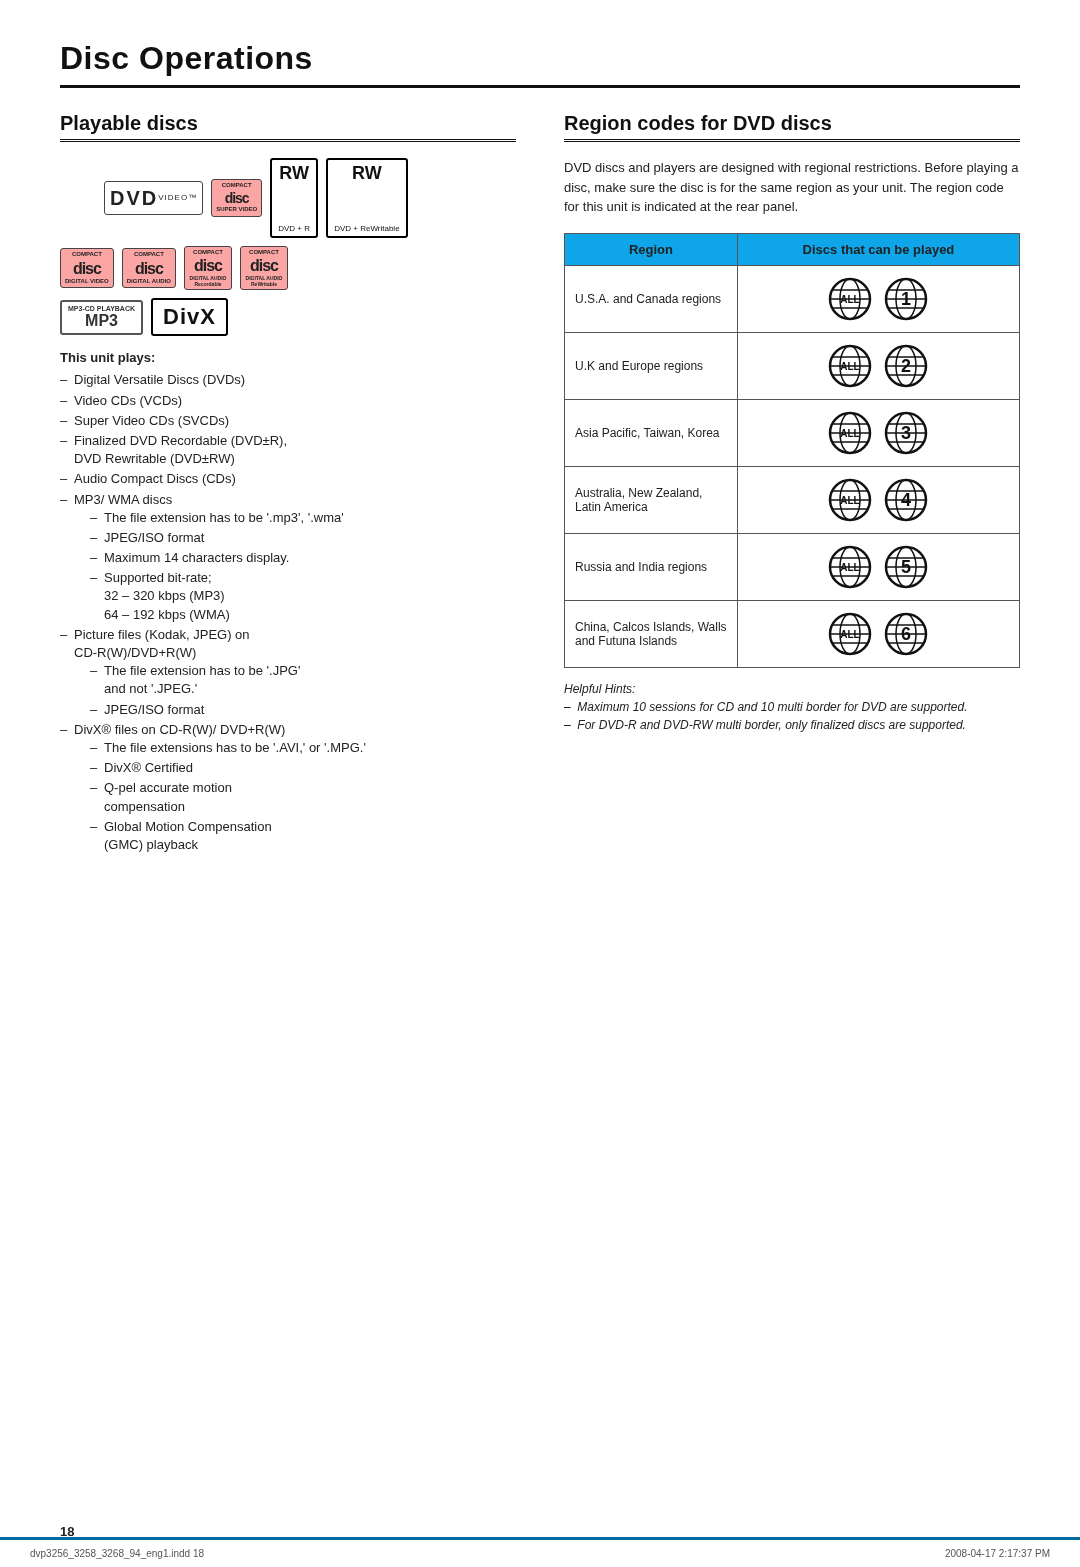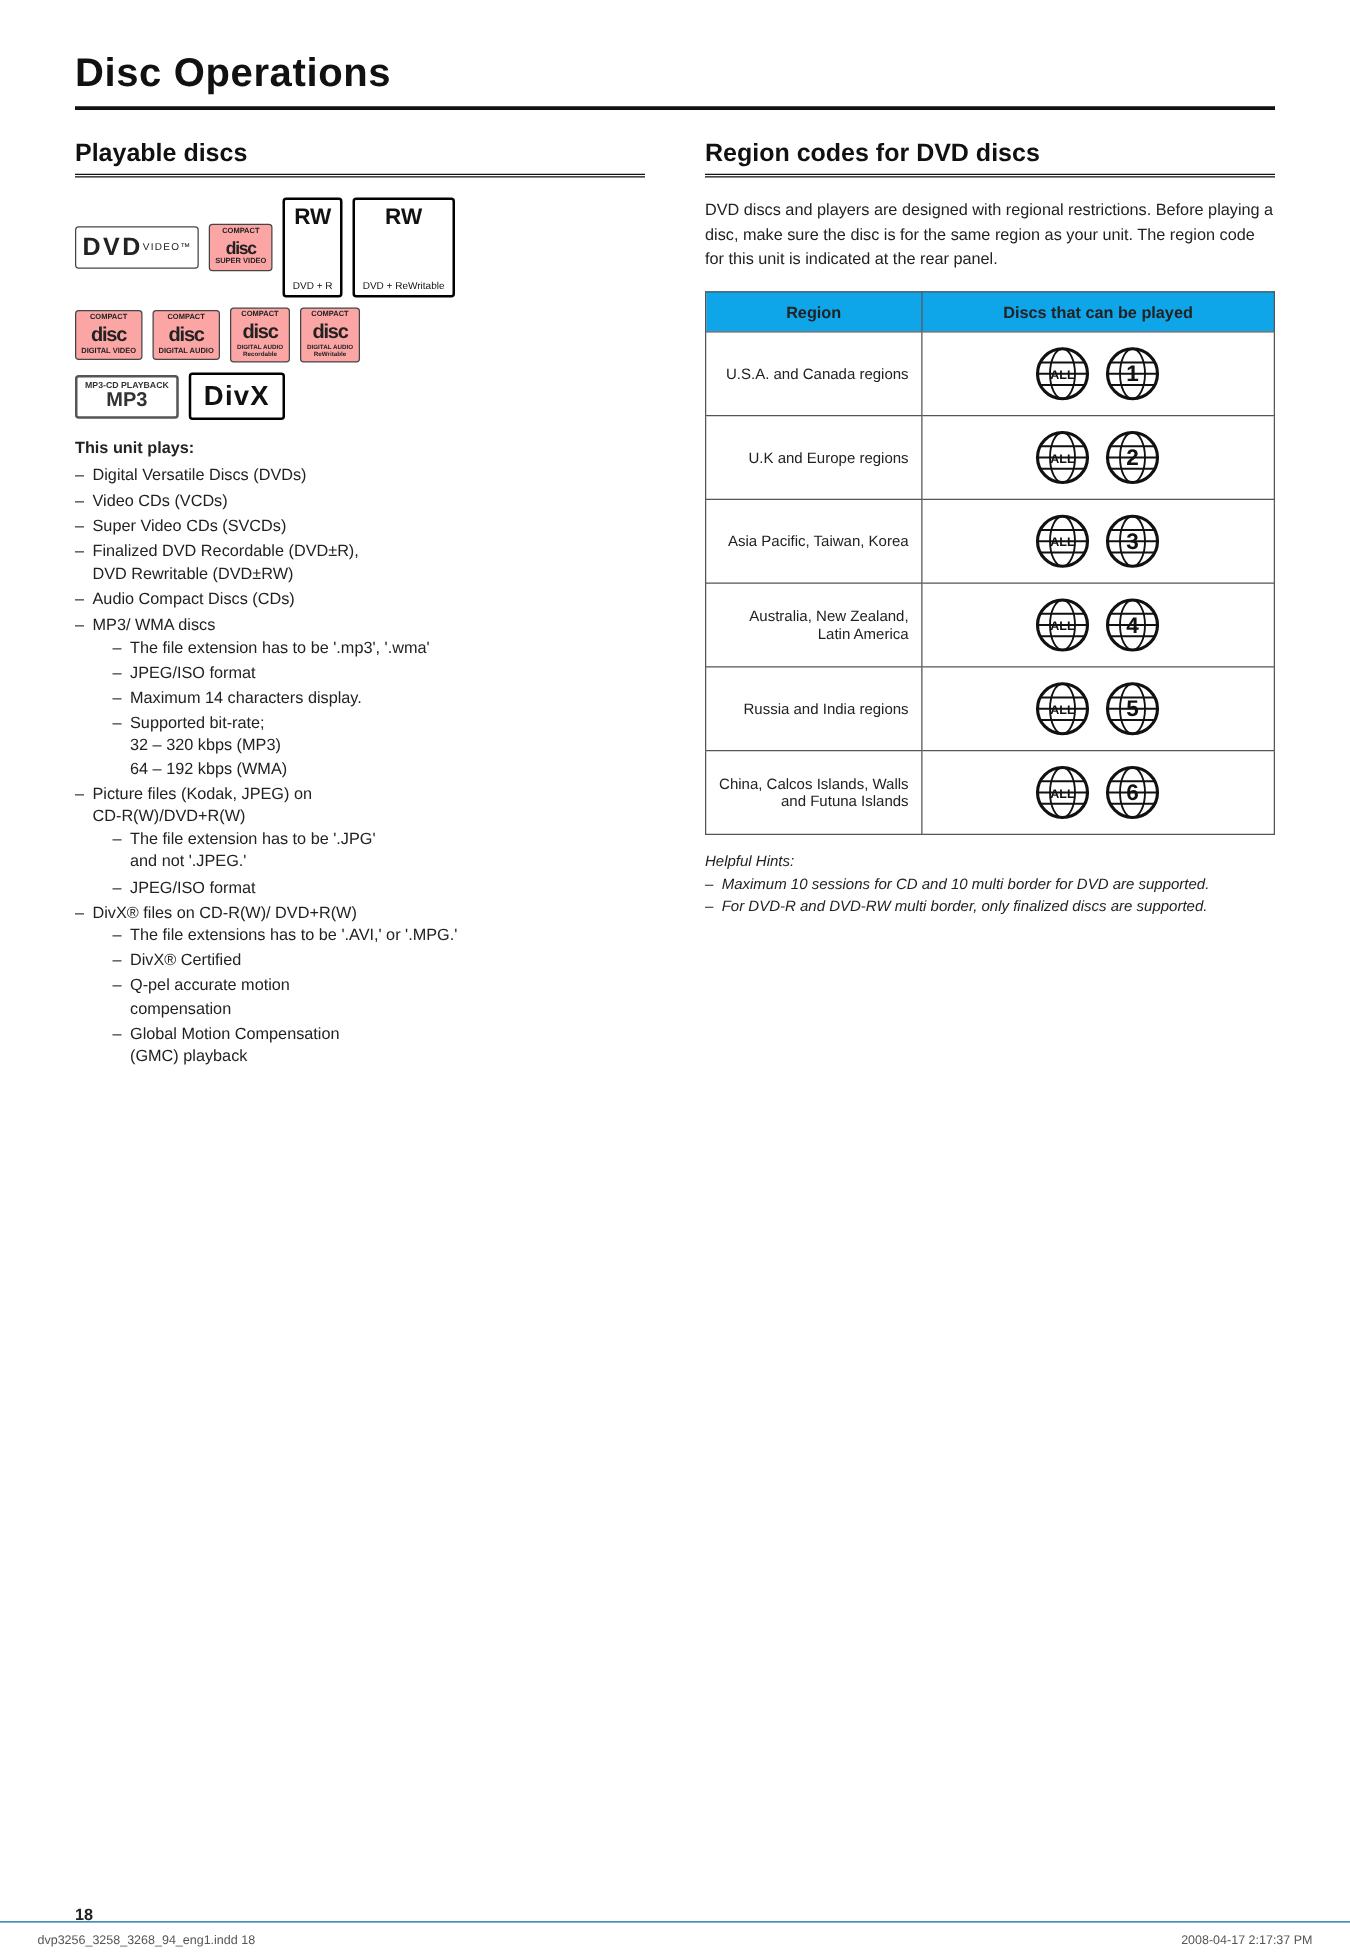--- a/index.html
+++ b/index.html
@@ -63,20 +63,21 @@
       font-weight: bold;
       border: 1.5px solid #444;
       border-radius: 3px;
       padding: 3px 5px;
       color: #222;
       background: #fff;
       min-width: 52px;
       min-height: 34px;
       text-align: center;
       line-height: 1.2;
+      margin-left: 44px;
     }
     .disc-logo.dvd-video {
       font-size: 13px;
       font-weight: 900;
       letter-spacing: 1px;
       min-width: 60px;
     }
     .disc-logo-row {
       display: flex;
       gap: 8px;
@@ -203,21 +204,20 @@
       background: #0ea5e9;
     }
     .region-table td {
       border: 1.5px solid #555;
       padding: 10px 10px;
       font-size: 12px;
       vertical-align: middle;
     }
     .region-name-cell {
       width: 38%;
-      text-align: right;
     }
     .region-disc-cell {
       width: 62%;
       text-align: center;
     }
     .disc-icons-row {
       display: flex;
       align-items: center;
       justify-content: center;
       gap: 10px;
@@ -234,21 +234,21 @@
       left: 60px;
       font-size: 13px;
       font-weight: bold;
     }
     .footer-bar {
       position: absolute;
       bottom: 0;
       left: 0;
       right: 0;
       height: 30px;
-      border-top: 1px solid #0369a1;
+      border-top: 3px solid #0369a1;
       display: flex;
       align-items: center;
       justify-content: space-between;
       padding: 0 30px;
       font-size: 10px;
       color: #555;
       background: #fff;
     }
   </style>
 </head>

